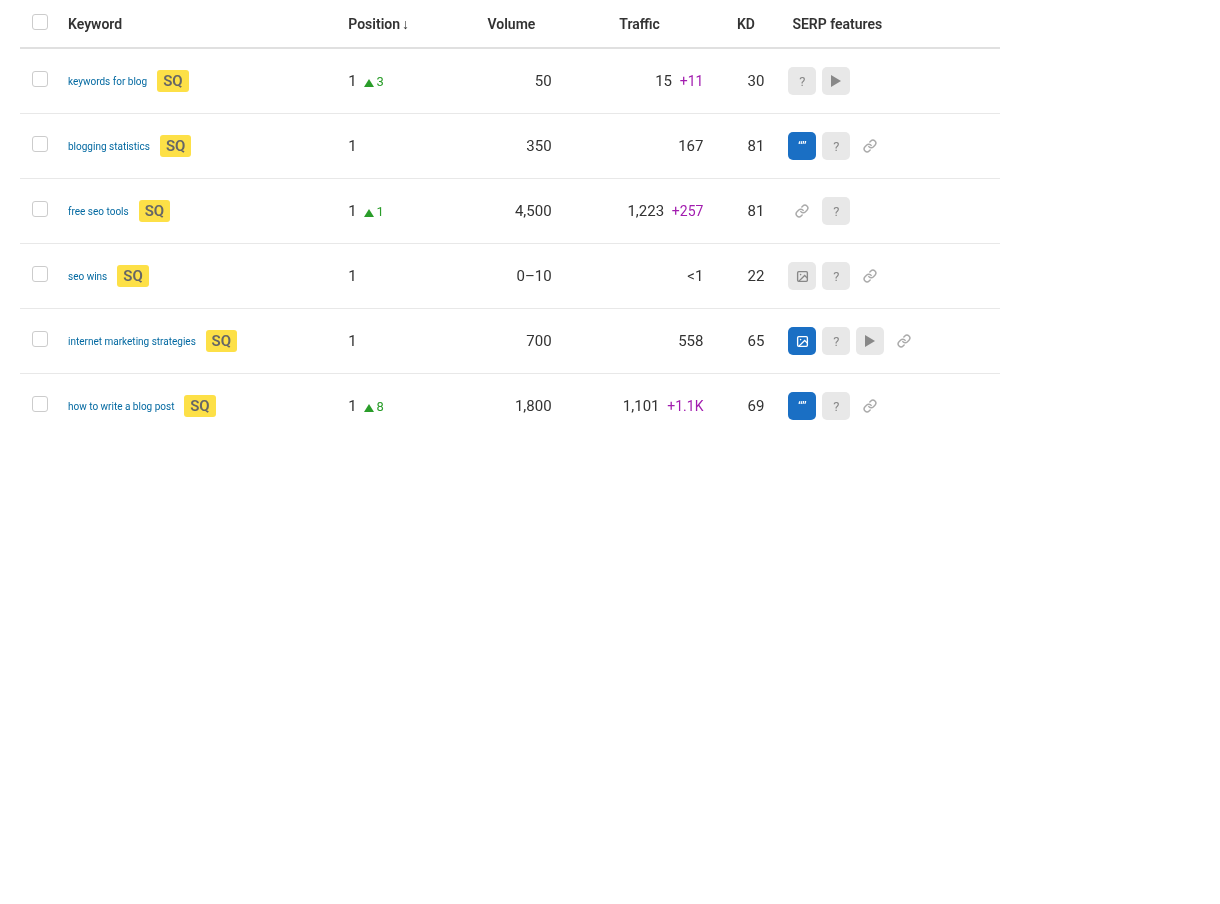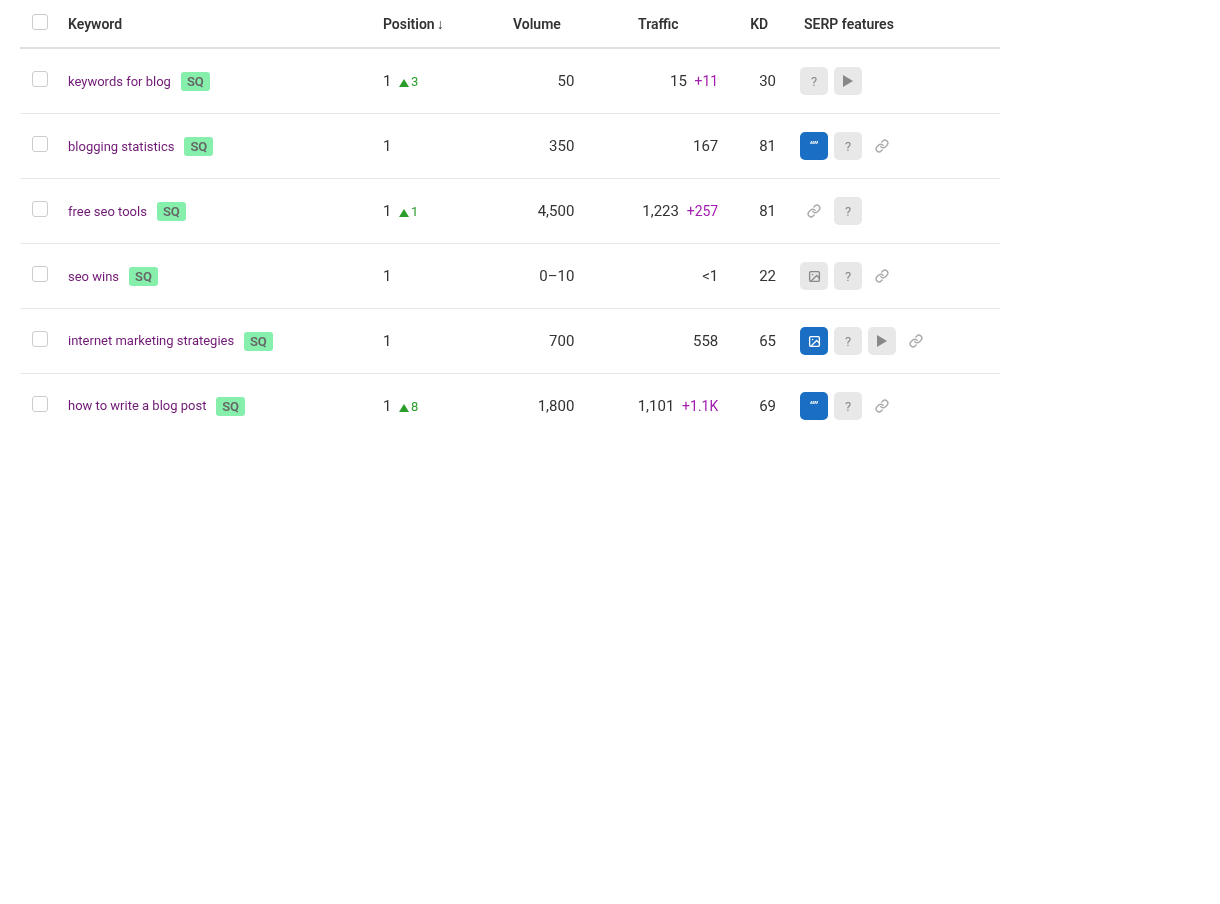--- a/index.html
+++ b/index.html
@@ -36,30 +36,30 @@
       vertical-align: middle;
     }
     td.col-position { text-align: left; }
     td.col-volume, td.col-traffic, td.col-kd { text-align: right; }
     tbody tr {
       border-bottom: 1px solid #e8e8e8;
     }
     tbody tr:last-child { border-bottom: none; }
 
     .keyword-link {
-      color: #701a75;
+      color: #0369a1;
       text-decoration: none;
-      font-size: 13px;
+      font-size: 10px;
     }
 
     .sq-badge {
       display: inline-block;
-      background: #86efac;
+      background: #fde047;
       color: #666;
-      font-size: 13px;
+      font-size: 15px;
       font-weight: 600;
       padding: 2px 6px;
       border-radius: 3px;
       margin-left: 6px;
       vertical-align: middle;
     }
 
     .keyword-cell {
       display: flex;
       align-items: center;

